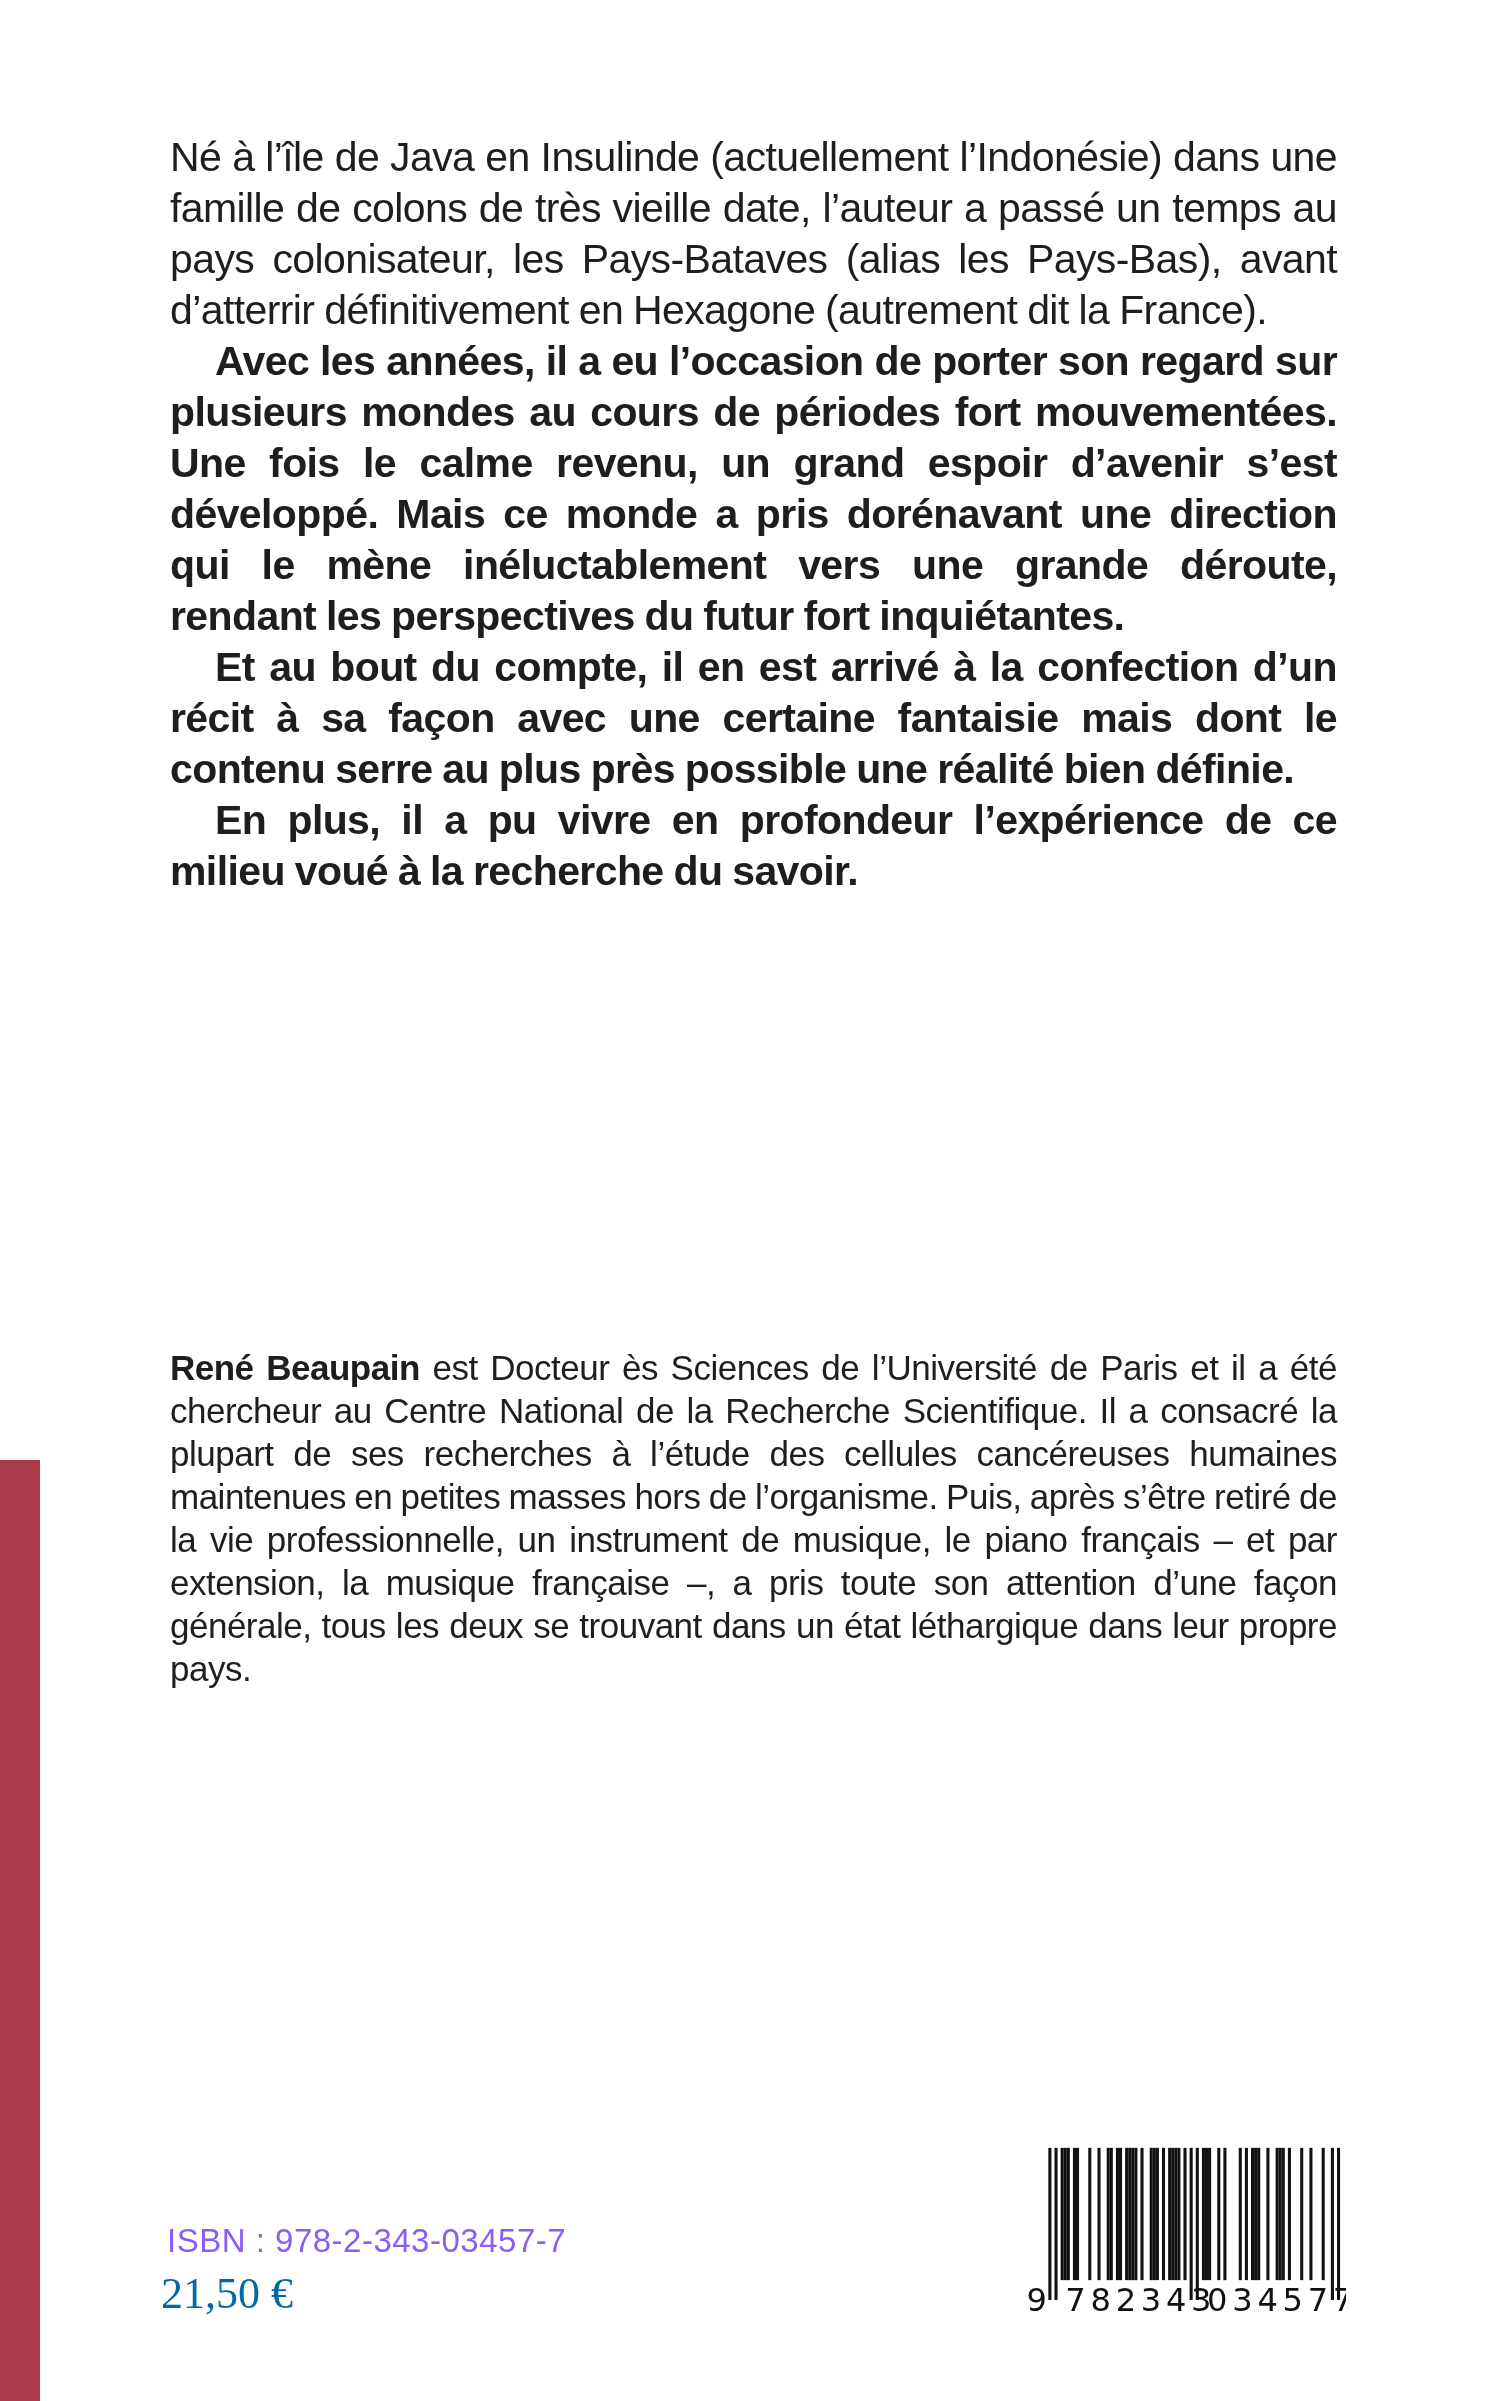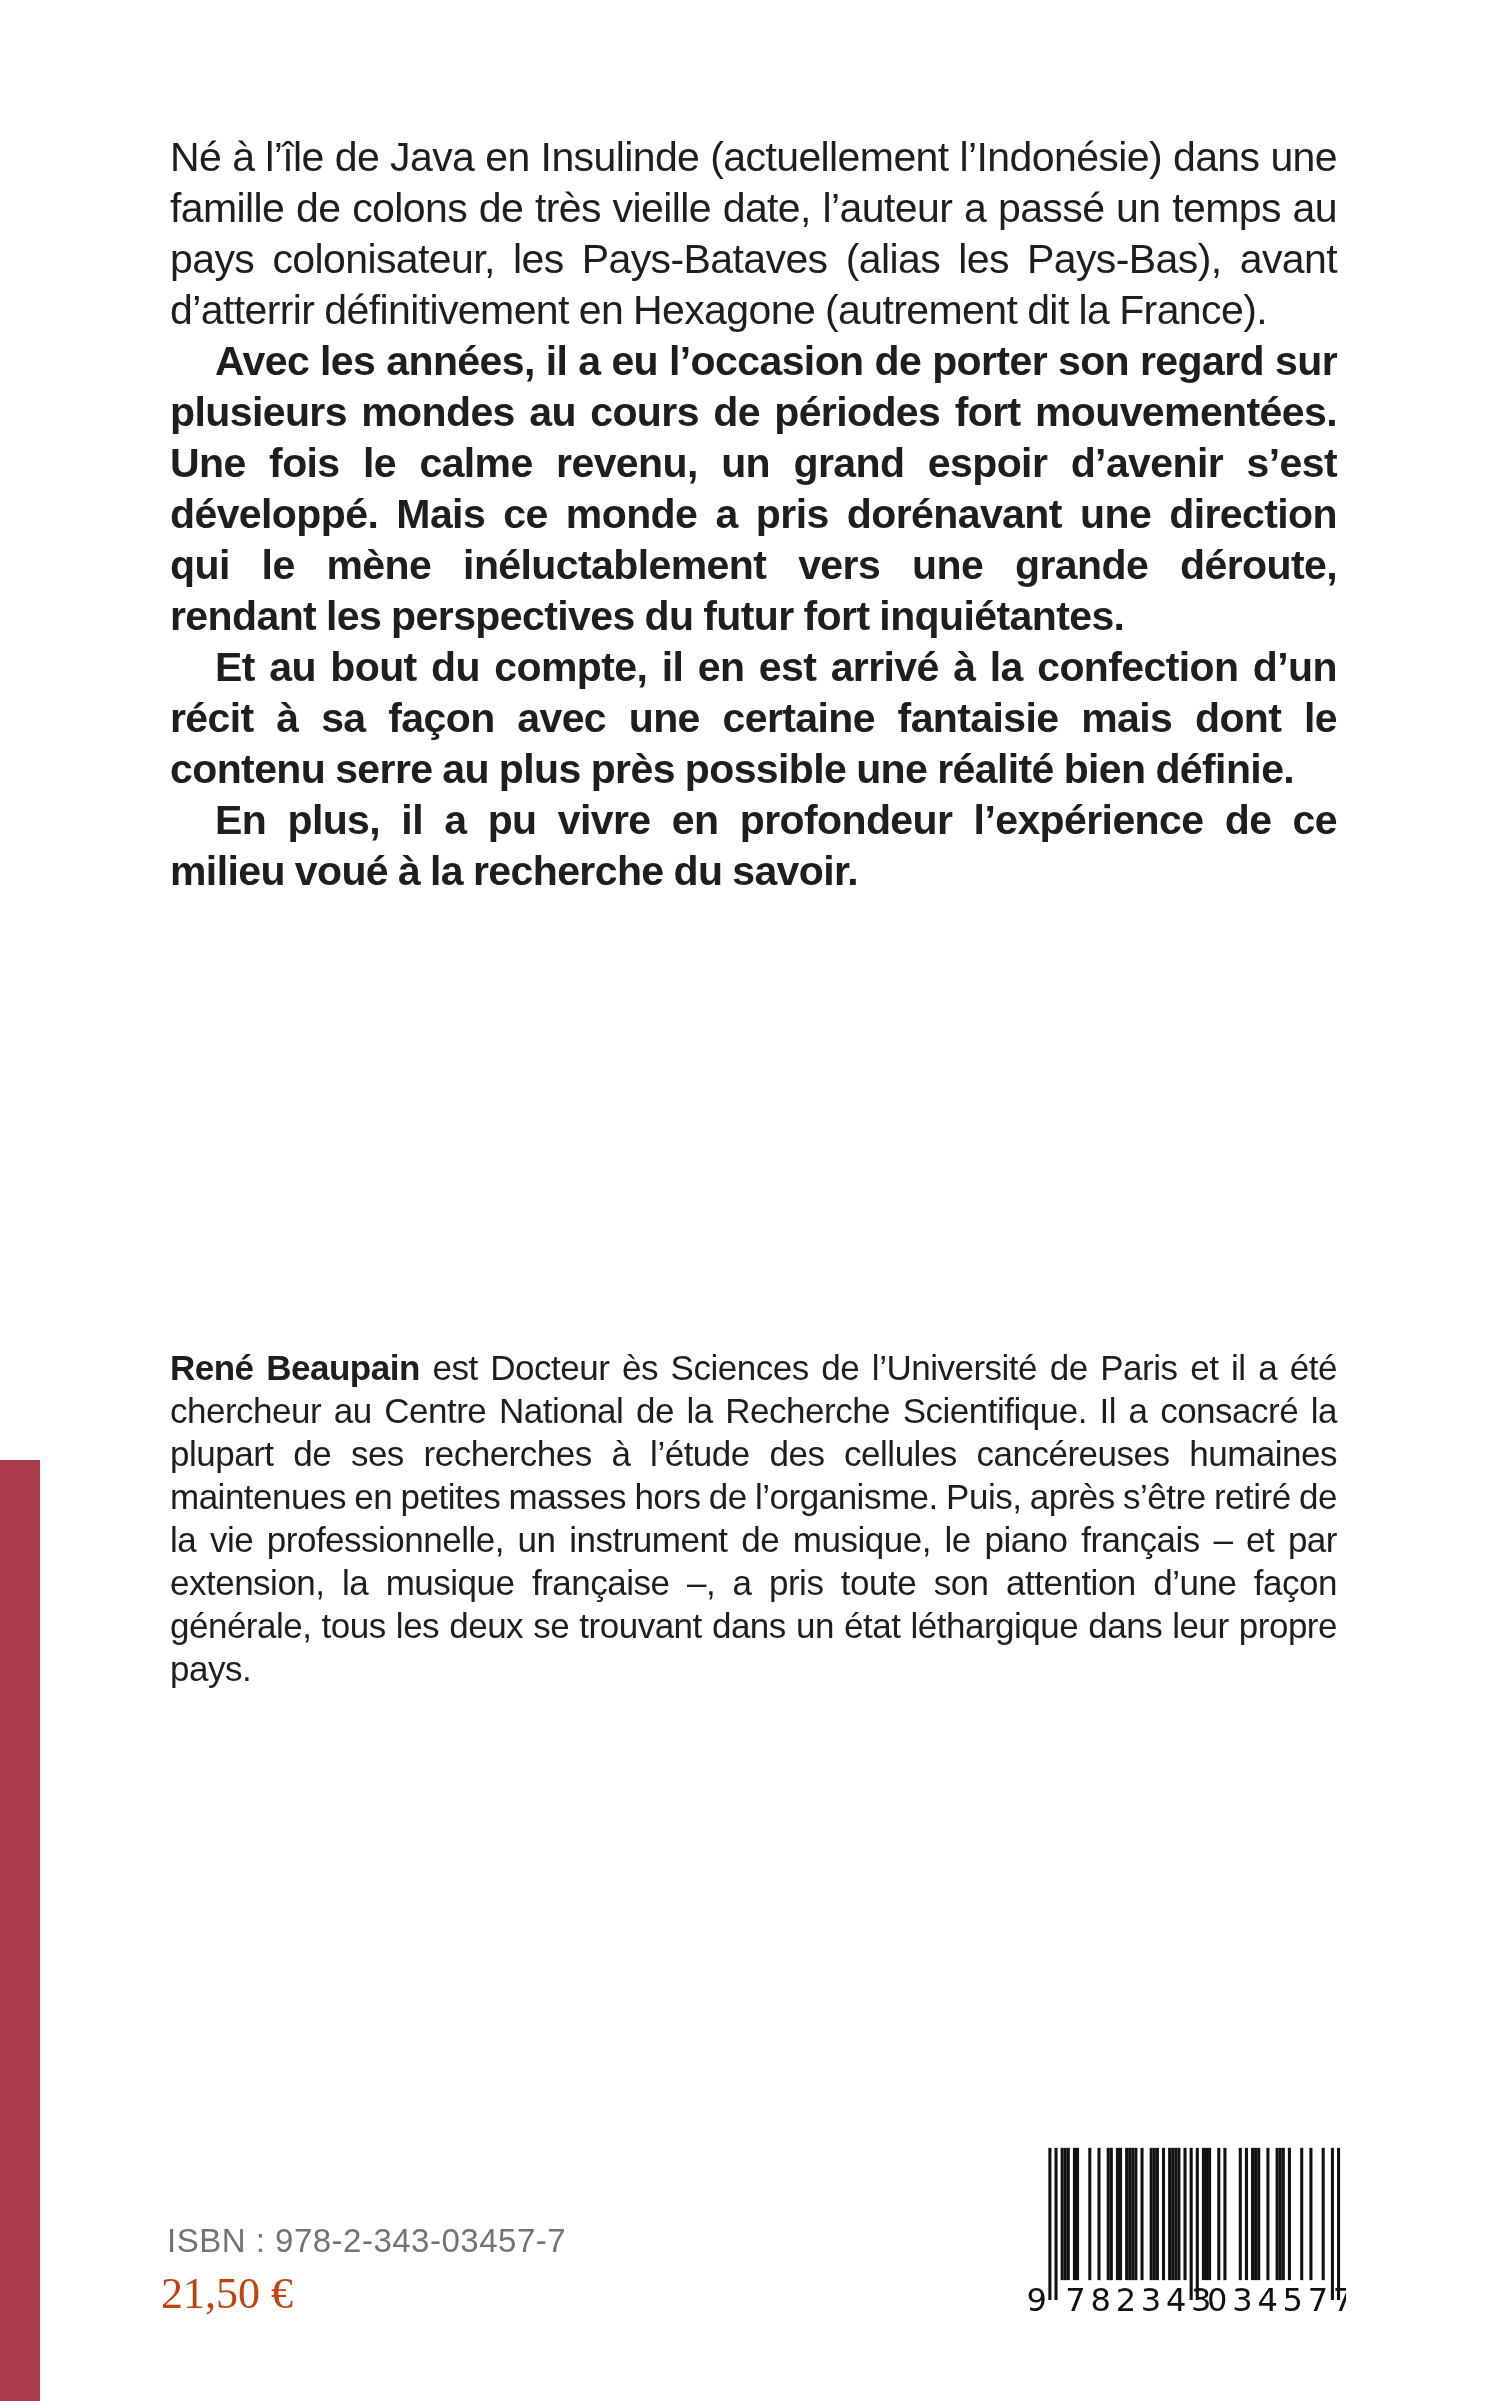--- a/index.html
+++ b/index.html
@@ -20,25 +20,25 @@
     font-size: 35px; line-height: 43px; text-align: justify;
     letter-spacing: -0.5px; word-spacing: -0.9px;
   }
   .bio .name { font-weight: bold; }
   .red-bar {
     position: absolute; left: 0; top: 1460px; width: 40px; bottom: 0;
   }
   .isbn {
     position: absolute; left: 167px; top: 2222px;
     font-size: 33px; line-height: 38px; letter-spacing: 0.5px;
-    font-family: "Liberation Sans", sans-serif; color: #737373;
+    font-family: "Liberation Sans", sans-serif; color: #8b5cf6;
   }
   .price {
     position: absolute; left: 161px; top: 2269px;
-    font-size: 44px; line-height: 49px; color: #c2410c;
+    font-size: 44px; line-height: 49px; color: #0369a1;
     font-family: "Liberation Serif", serif;
   }
   .barcode {
     position: absolute; left: 1020px; top: 2141px; width: 326px; height: 180px;
   }
   .barcode svg { display: block; }
 </style>
 </head>
 <body>
 

